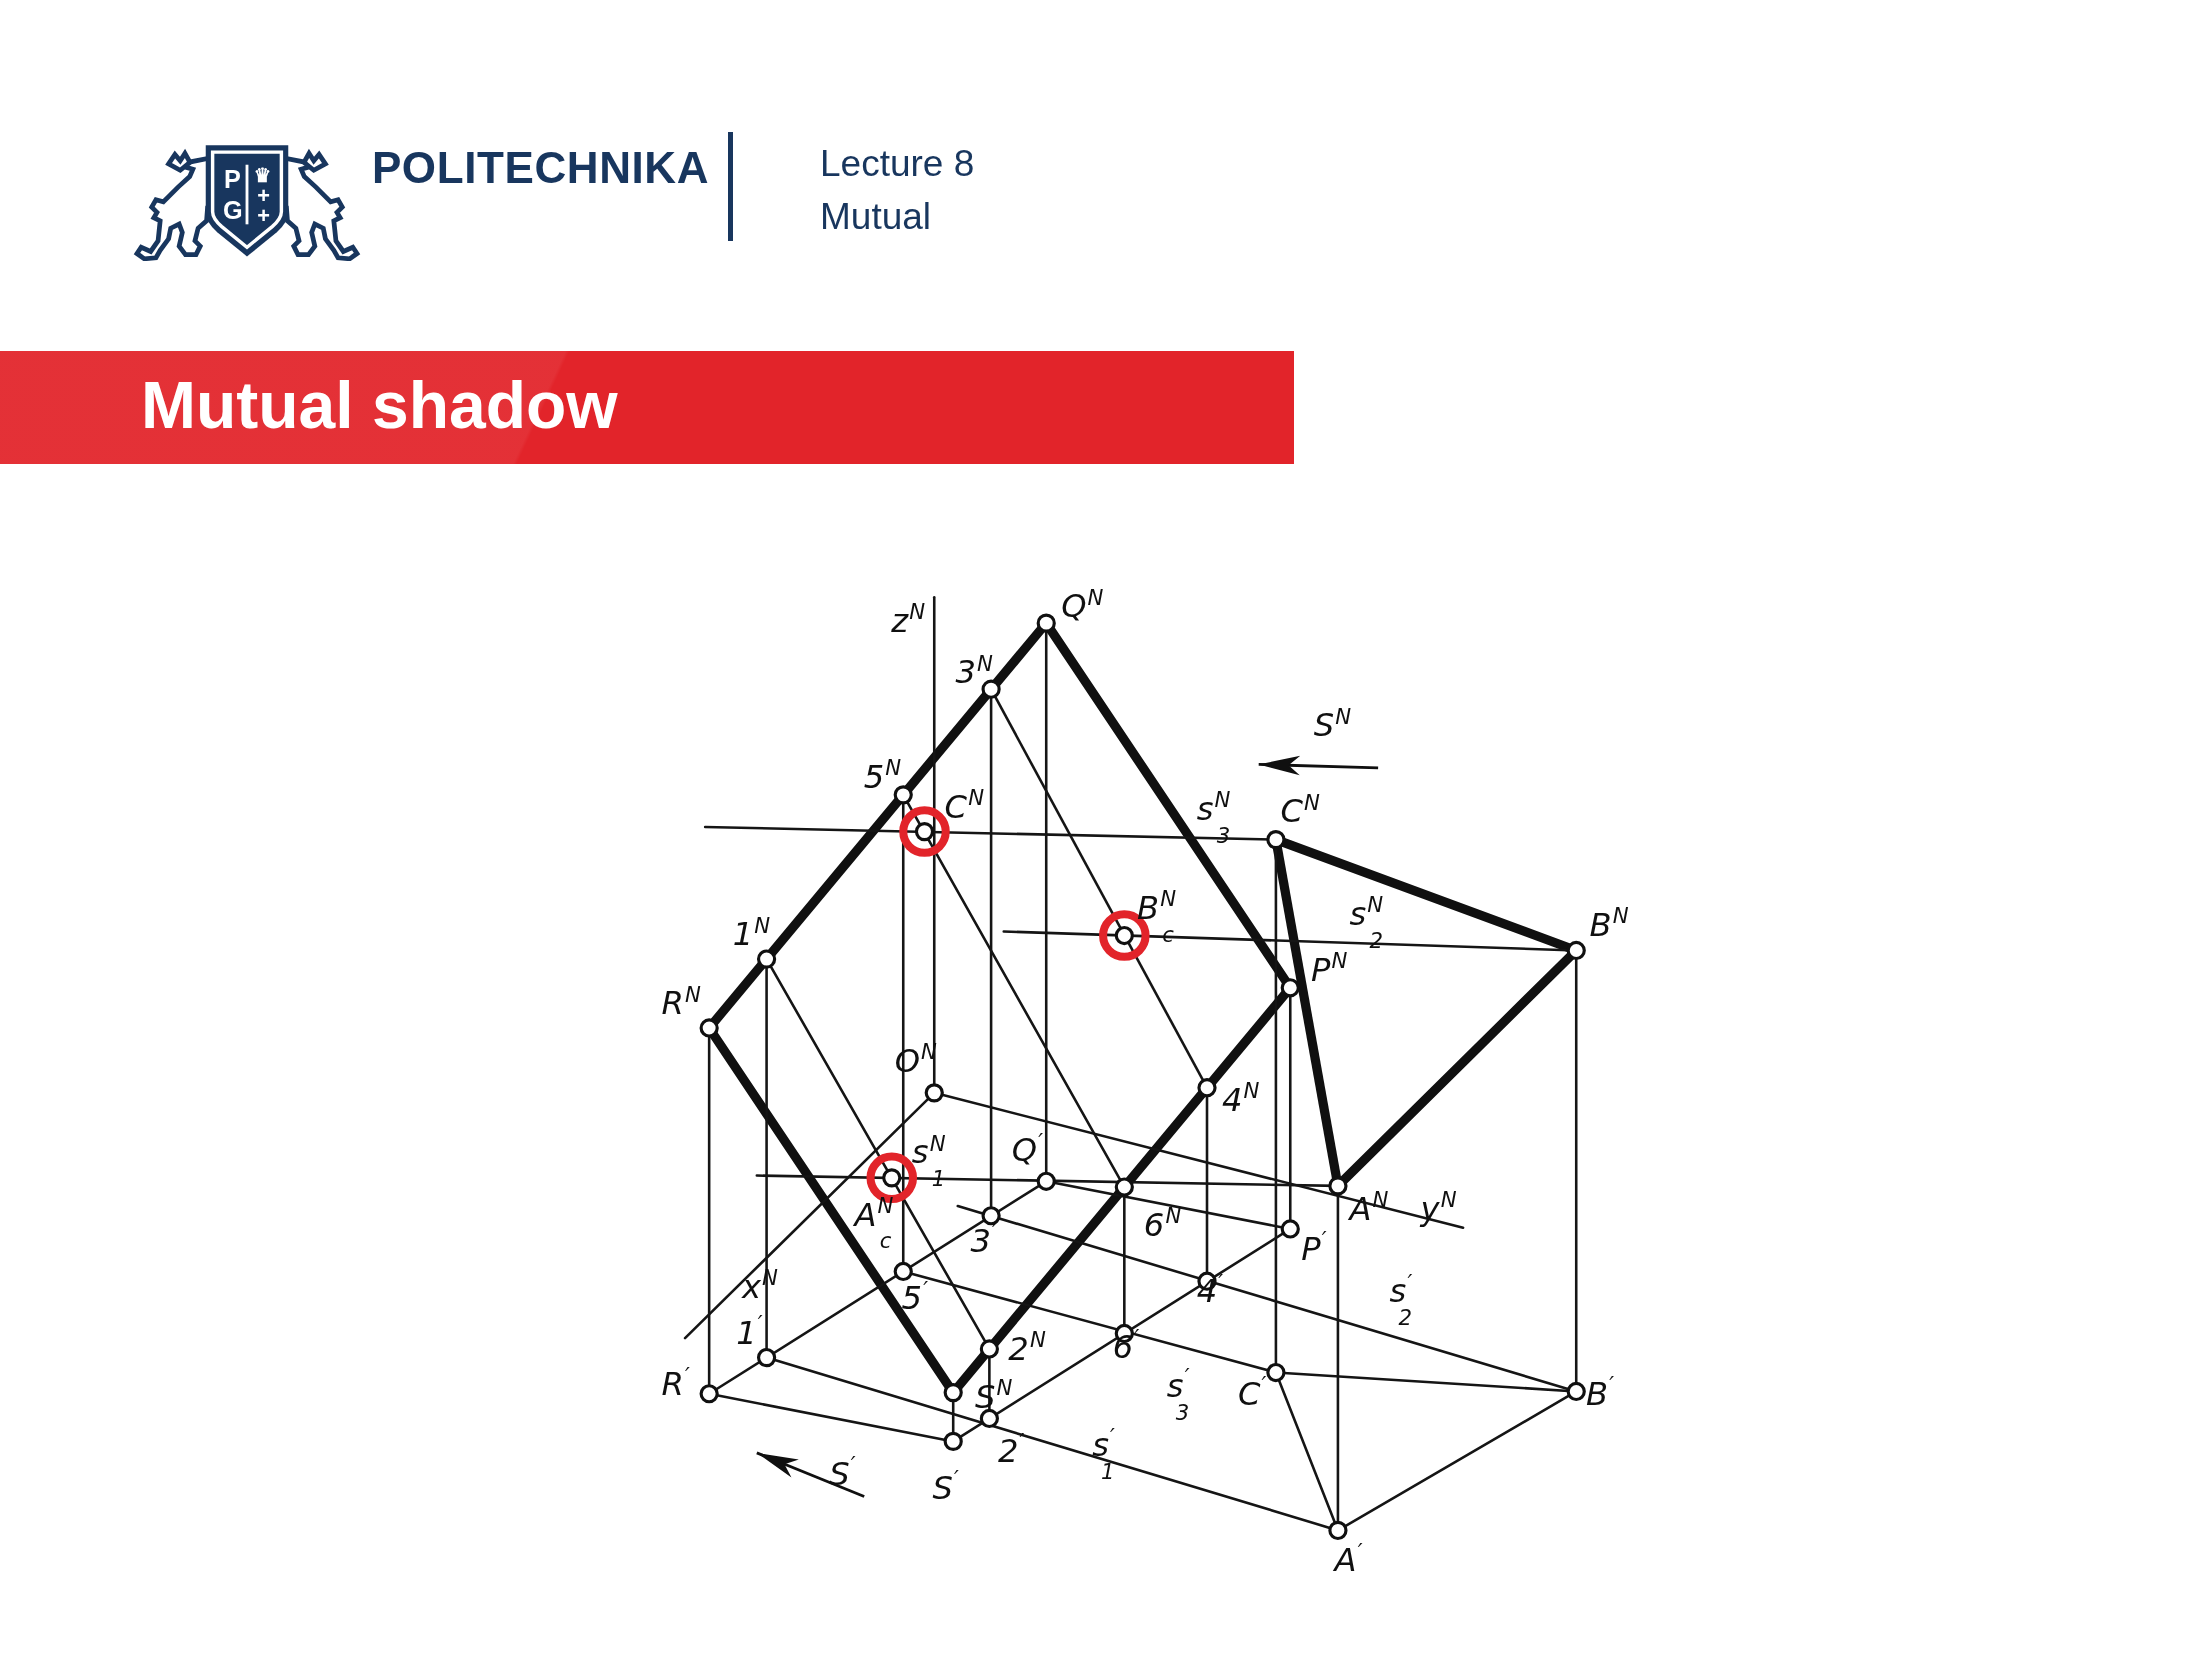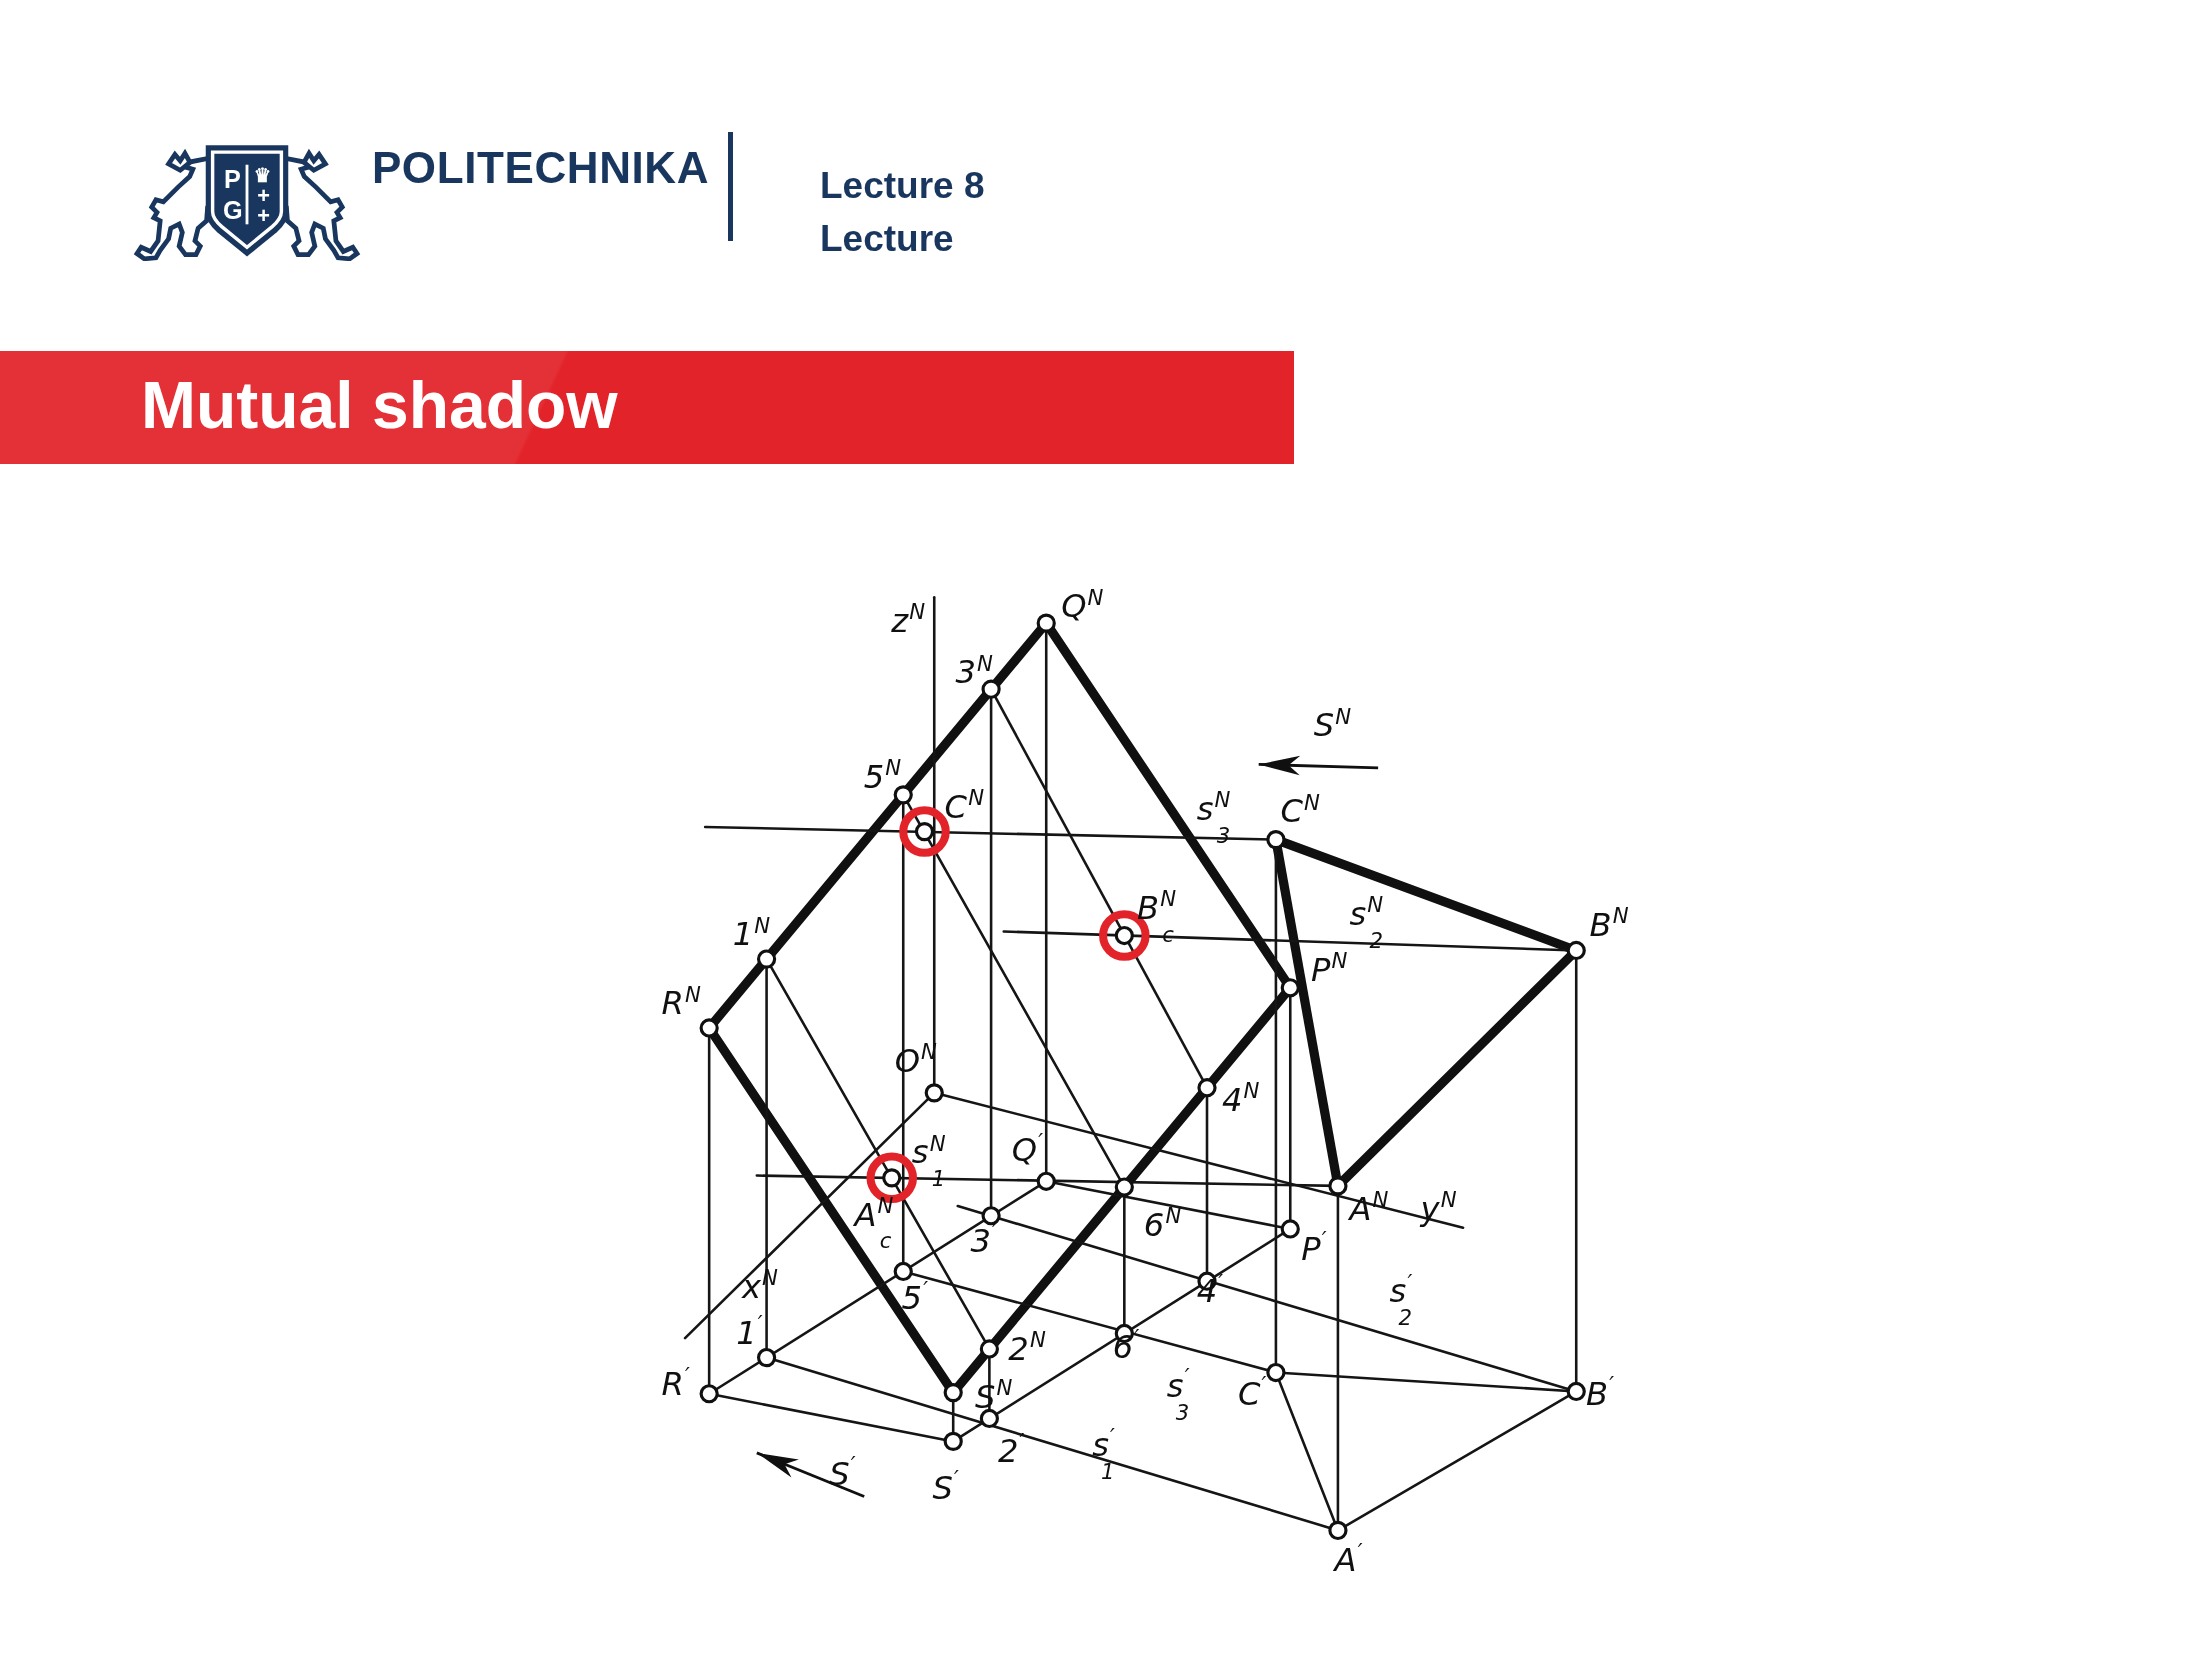--- a/index.html
+++ b/index.html
@@ -4,21 +4,21 @@
 <style>
   html,body{margin:0;padding:0;background:#ffffff;}
   #page{position:relative;width:2205px;height:1654px;background:#fff;overflow:hidden;
         font-family:"Liberation Sans",sans-serif;}
   
   #logo{position:absolute;left:132px;top:112px;width:230px;height:149px;}
   .brand{position:absolute;left:368px;top:143px;width:345px;text-align:center;
          color:var(--navy);font-weight:bold;font-size:44px;line-height:49px;letter-spacing:0.6px;}
   #divider{position:absolute;left:728px;top:132px;width:5.2px;height:109px;background:var(--navy);}
   .lecture{position:absolute;left:820px;top:137px;color:var(--navy);
-           font-weight:bold;font-size:37px;line-height:53px;margin-top:22px;}
+           font-weight:normal;font-size:37px;line-height:53px;}
   
   #banner{position:absolute;left:0;top:351px;width:1294px;height:113px;background:var(--red);
           background-image:linear-gradient(115deg, rgba(255,255,255,0.06) 0%, rgba(255,255,255,0.06) 42%, rgba(255,255,255,0) 42.3%);}
   #banner span{position:absolute;left:141px;top:50%;transform:translateY(-54%);
                color:#fff;font-weight:bold;font-size:66px;white-space:nowrap;}
   
   #dg{position:absolute;left:0;top:0;width:2205px;height:1654px;}
   .seg-thick{stroke:#101010;stroke-width:16;stroke-linecap:round;fill:none;}
   .seg-thin{stroke:#151515;stroke-width:4.5;stroke-linecap:round;fill:none;}
   .pt{fill:#ffffff;stroke:#101010;stroke-width:5.5;}
@@ -52,21 +52,21 @@
   </svg>
 
   <div class="brand">
     <div>POLITECHNIKA</div>
   </div>
 
   <div id="divider"></div>
 
   <div class="lecture">
     <div>Lecture 8</div>
-    <div>Lecture</div>
+    <div>Mutual</div>
   </div>
 
   <div id="banner">
     <span>Mutual shadow</span>
   </div>
 
   <svg id="dg" viewBox="0 0 3840 2880">
       <line x1="1822" y1="1085" x2="1235" y2="1790" class="seg-thick"></line>
       <line x1="1822" y1="1085" x2="2247" y2="1720" class="seg-thick"></line>
       <line x1="1235" y1="1790" x2="1660" y2="2425" class="seg-thick"></line>

